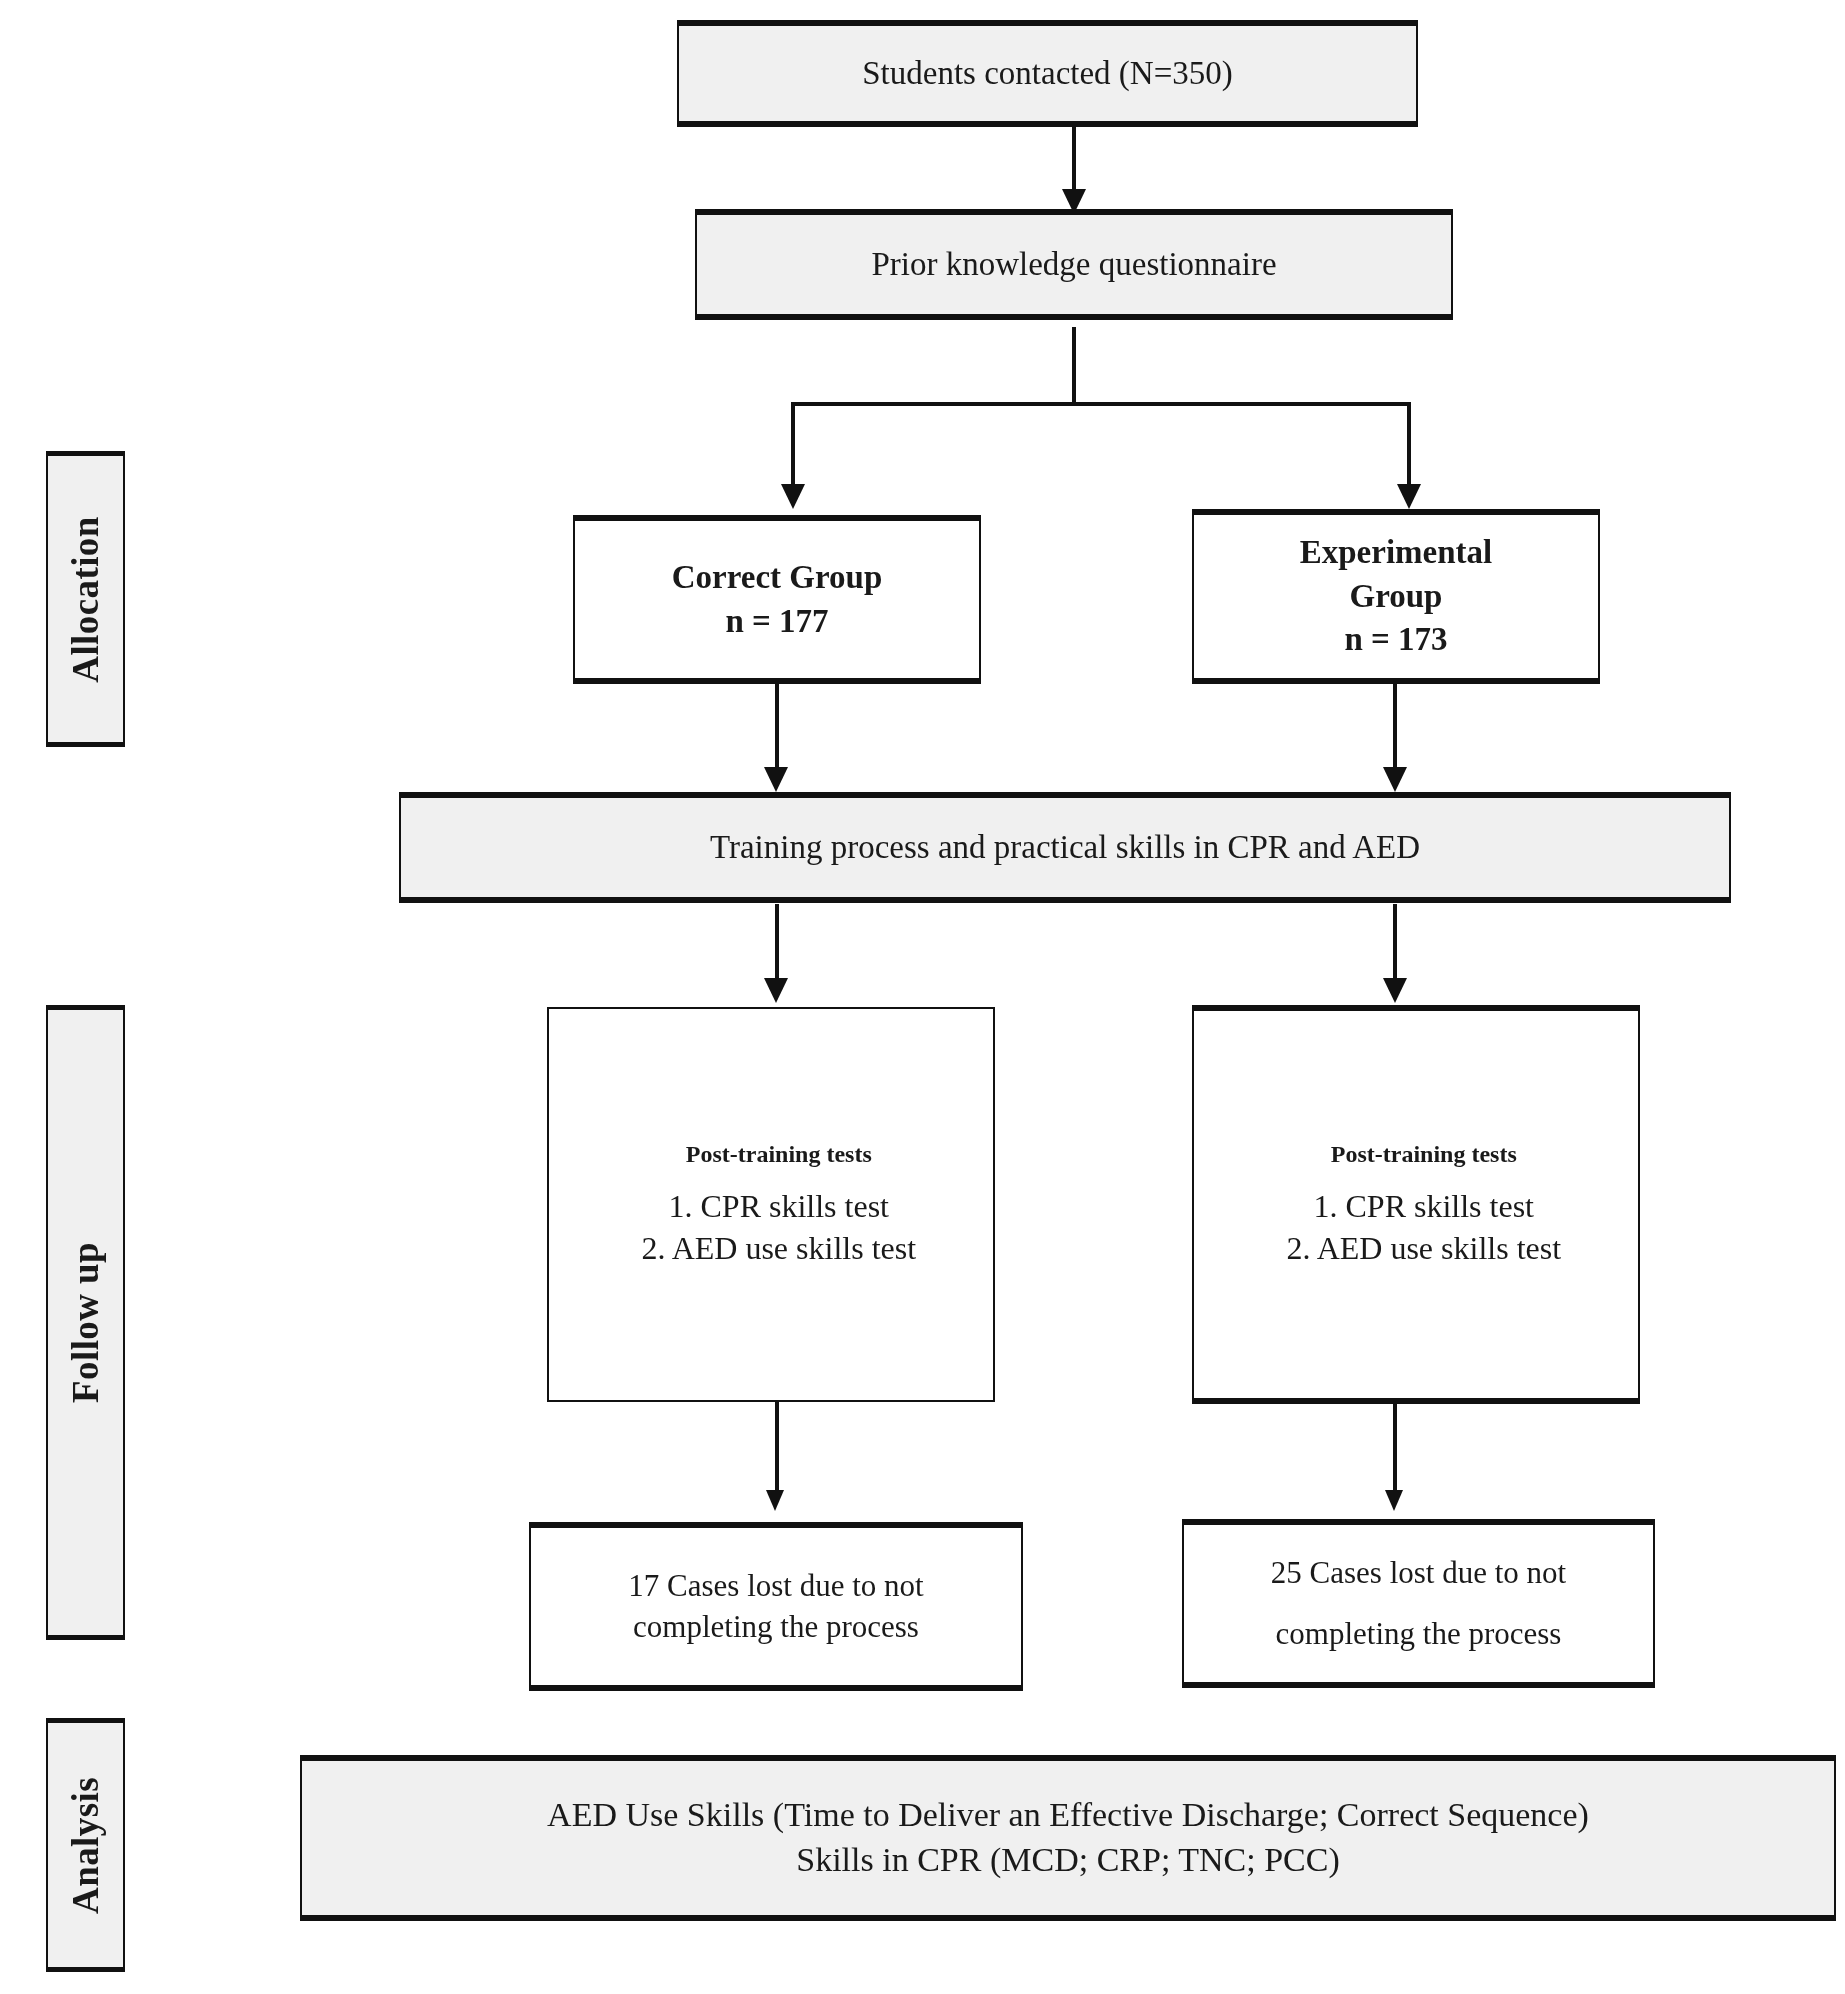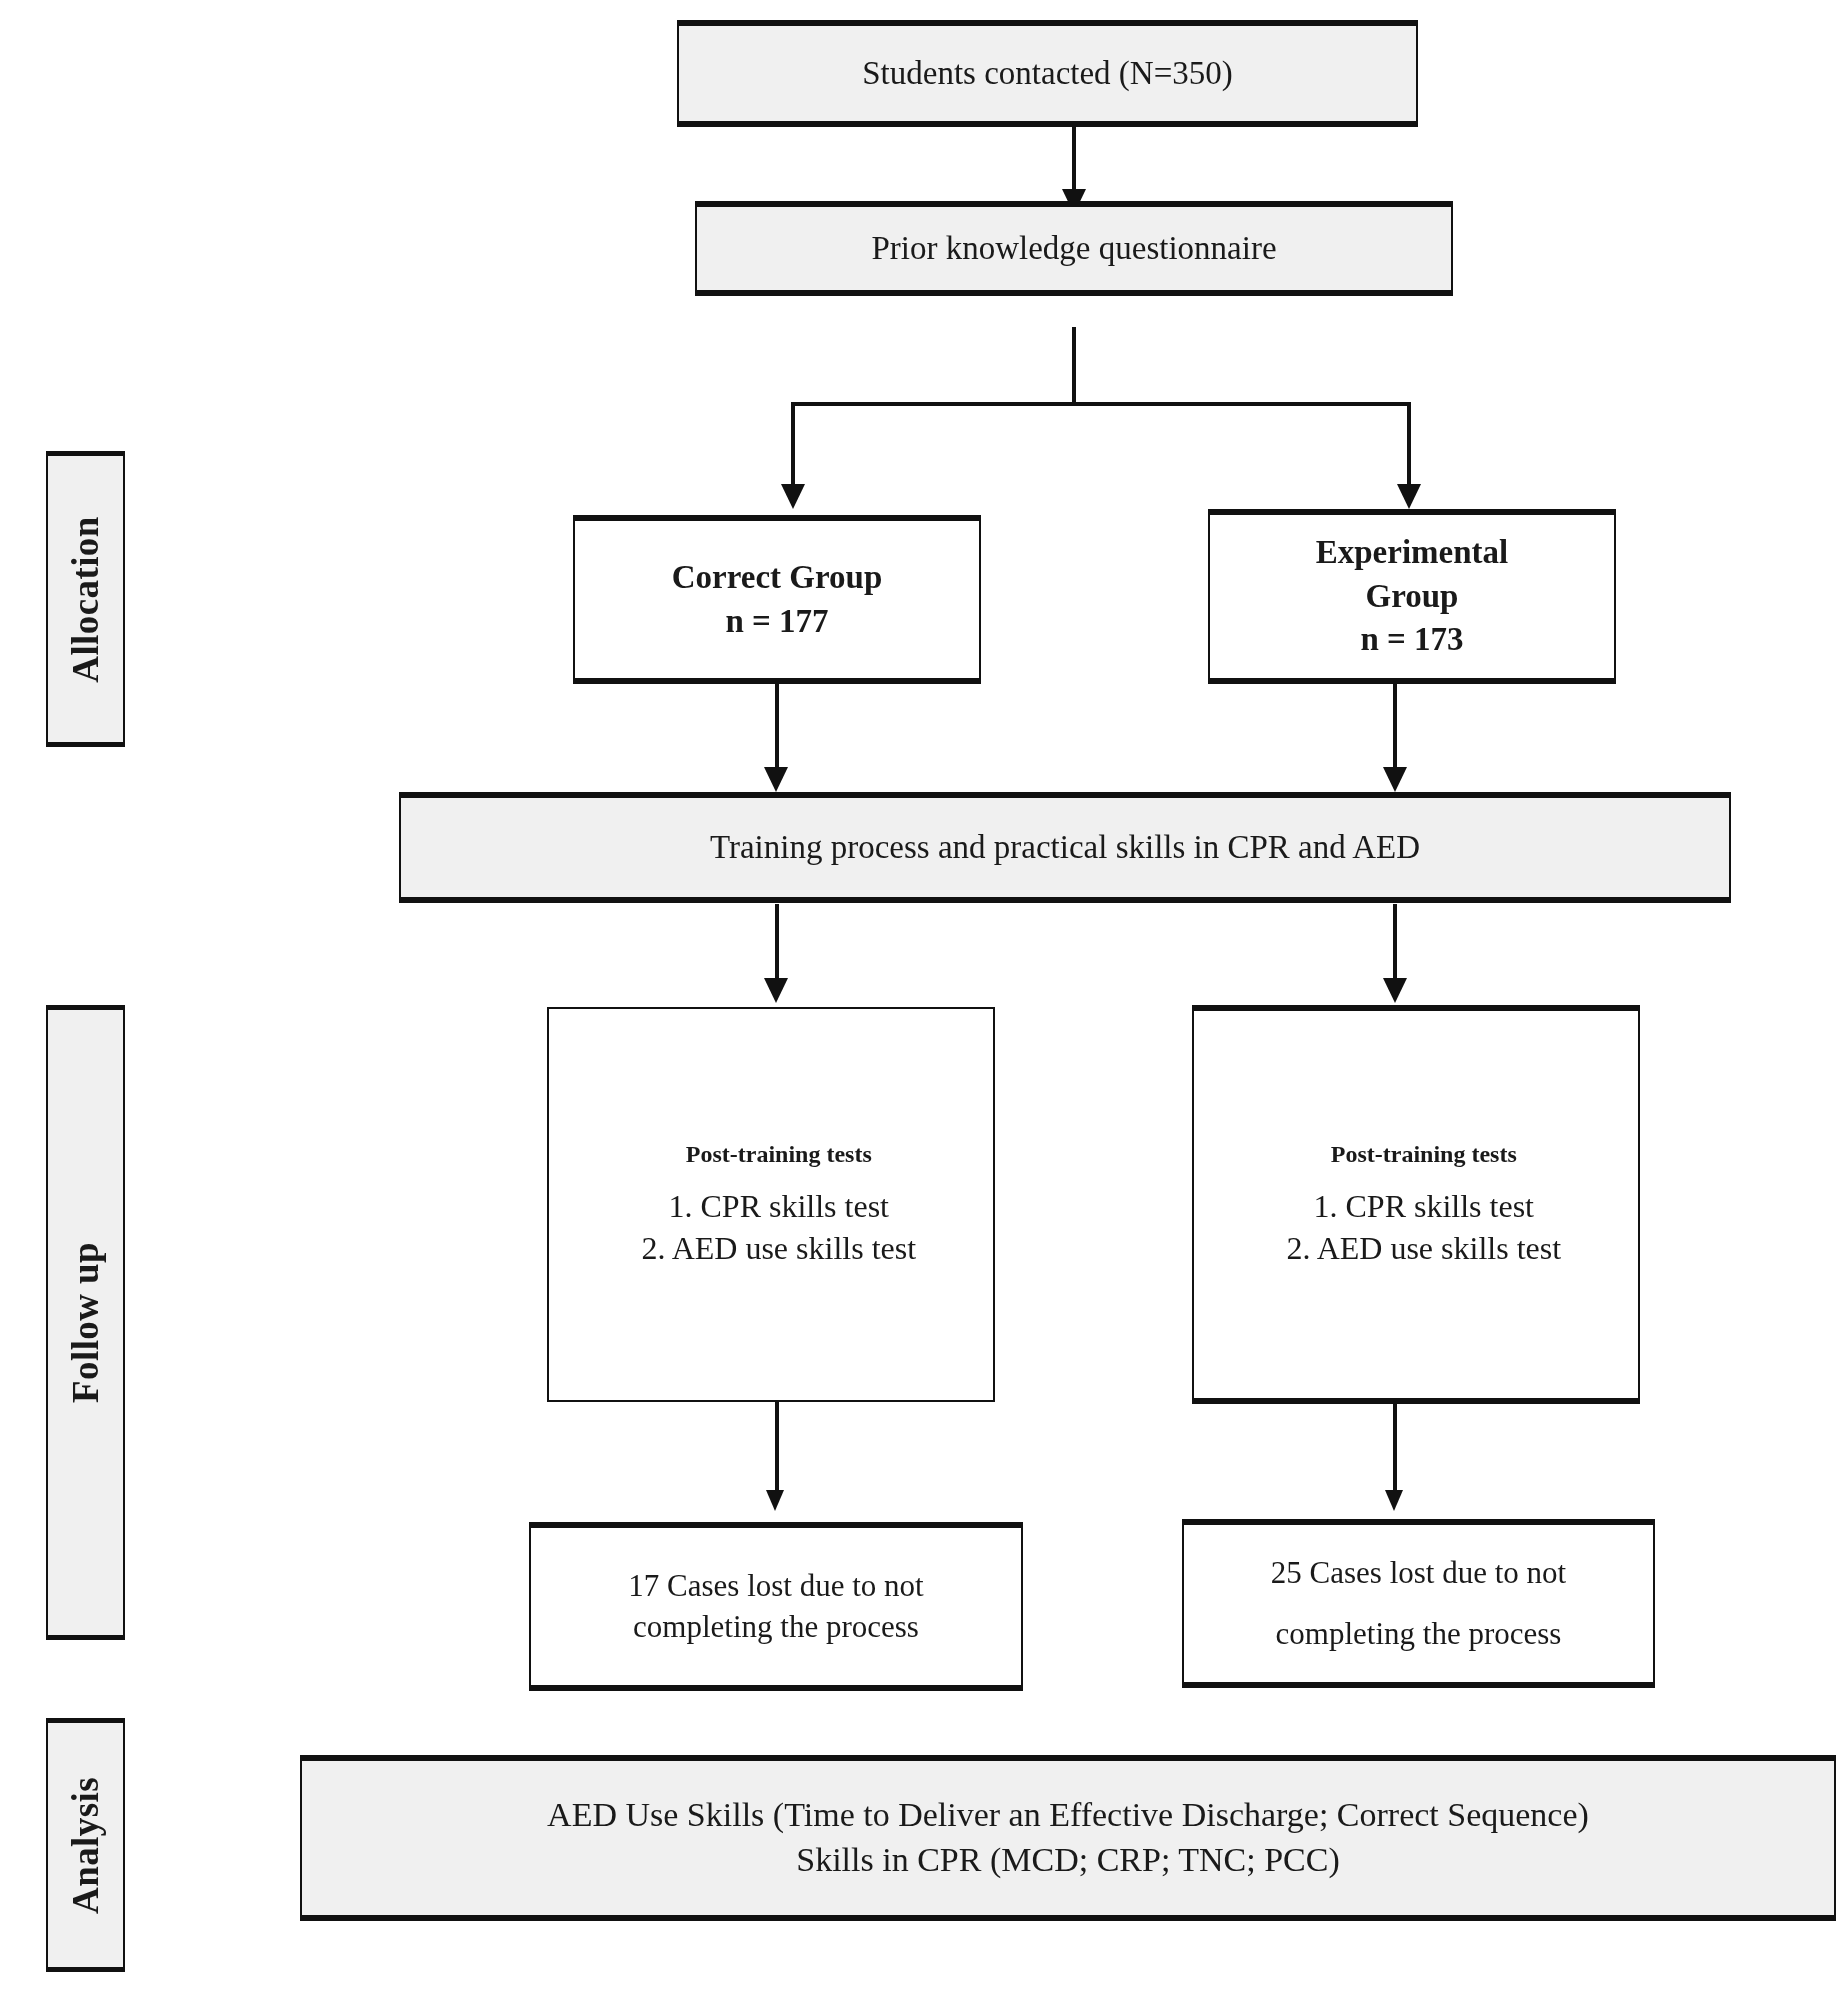--- a/index.html
+++ b/index.html
@@ -58,37 +58,37 @@
     <span>Analysis</span>
   </div>
 
   <div class="node shaded" style="left:677px;top:20px;width:741px;height:107px;">
     <div class="t-reg">Students contacted (N=350)</div>
   </div>
 
   <div class="vline" style="left:1072px;top:127px;height:65px;"></div>
   <div class="arrowhead" style="left:1062px;top:189px;"></div>
 
-  <div class="node shaded" style="left:695px;top:201px;width:758px;height:95px;">
+  <div class="node shaded" style="left:695px;top:209px;width:758px;height:111px;">
     <div class="t-reg">Prior knowledge questionnaire</div>
   </div>
 
   <div class="vline" style="left:1072px;top:327px;height:78px;"></div>
   <div class="hline" style="left:791px;top:402px;width:619px;"></div>
   <div class="vline" style="left:791px;top:402px;height:85px;"></div>
   <div class="arrowhead" style="left:781px;top:484px;"></div>
   <div class="vline" style="left:1407px;top:402px;height:85px;"></div>
   <div class="arrowhead" style="left:1397px;top:484px;"></div>
 
   <div class="node plain" style="left:573px;top:515px;width:408px;height:169px;">
     <div class="t-bold">Correct Group</div>
     <div class="t-bold">n = 177</div>
   </div>
 
-  <div class="node plain" style="left:1192px;top:509px;width:408px;height:175px;margin-left:16px;">
+  <div class="node plain" style="left:1192px;top:509px;width:408px;height:175px;">
     <div class="t-bold">Experimental</div>
     <div class="t-bold">Group</div>
     <div class="t-bold">n = 173</div>
   </div>
 
   <div class="vline" style="left:775px;top:684px;height:86px;"></div>
   <div class="arrowhead" style="left:764px;top:767px;"></div>
   <div class="vline" style="left:1393px;top:684px;height:86px;"></div>
   <div class="arrowhead" style="left:1383px;top:767px;"></div>
 

